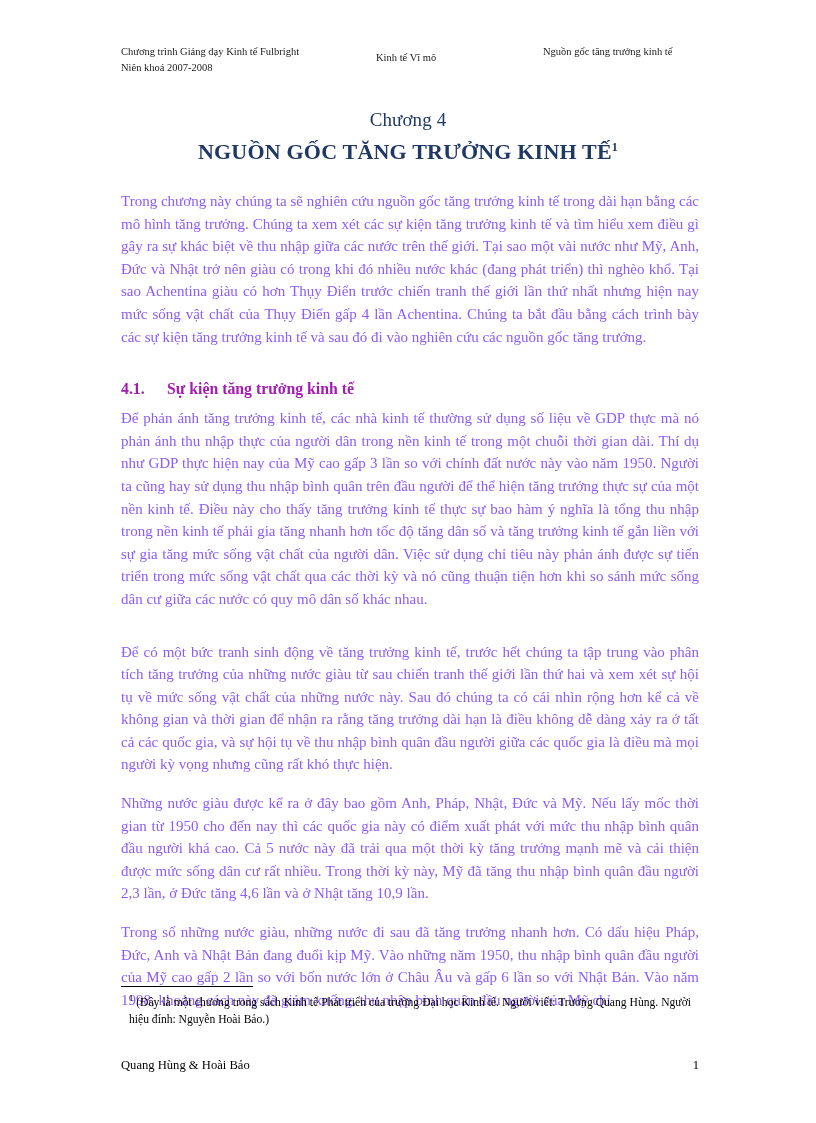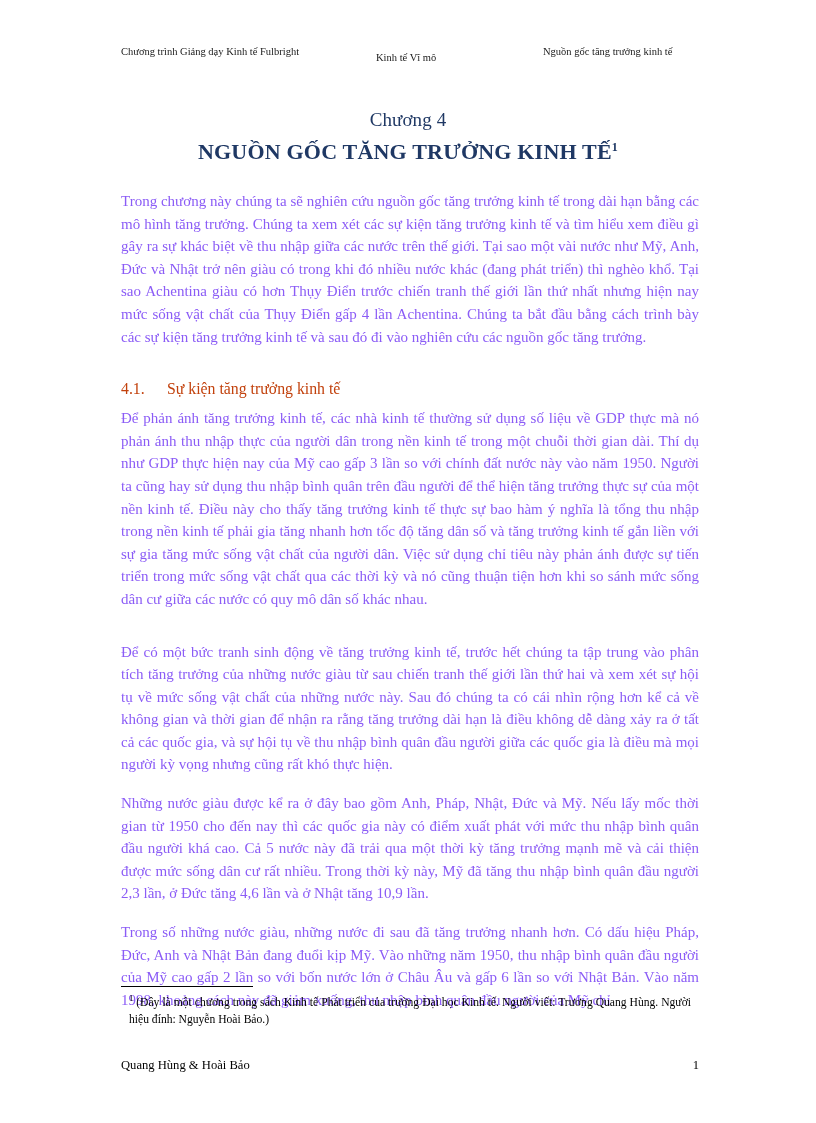--- a/index.html
+++ b/index.html
@@ -86,22 +86,22 @@
     text-align: justify;
     text-justify: inter-word;
     color: #8b5cf6;
   }
   p.para.tight { margin-bottom: 0; }
   p.para.spaced-after { margin-bottom: 30px; }
 
   h2.section-heading {
     margin: 22px 0 7px 0;
     font-size: 15.8px;
-    font-weight: normal;
-    color: #c2410c;
+    font-weight: bold;
+    color: #a21caf;
     line-height: 22px;
   }
   h2.section-heading .sec-num {
     display: inline-block;
     width: 46px;
   }
 
   
   .footnote-area {
     position: absolute;
@@ -150,20 +150,23 @@
 <body>
 
 <div class="page">
 
   <div class="running-header">
     <div class="rh-row">
       <span class="rh-left">Chương trình Giảng dạy Kinh tế Fulbright</span>
       <span class="rh-center">Kinh tế Vĩ mô</span>
       <span class="rh-right">Nguồn gốc tăng trưởng kinh tế</span>
     </div>
+    <div class="rh-row">
+      <span class="rh-left">Niên khoá 2007-2008</span>
+    </div>
   </div>
 
   <div class="title-block">
     <div class="chapter-label">Chương 4</div>
     <div class="chapter-title"><span>NGUỒN GỐC TĂNG TRƯỞNG KINH TẾ</span><span class="fnref">1</span></div>
   </div>
 
   <div class="body-area">
 
     <p class="para spaced-after">Trong chương này chúng ta sẽ nghiên cứu nguồn gốc tăng trưởng kinh tế trong dài hạn bằng các mô hình tăng trưởng. Chúng ta xem xét các sự kiện tăng trưởng kinh tế và tìm hiểu xem điều gì gây ra sự khác biệt về thu nhập giữa các nước trên thế giới. Tại sao một vài nước như Mỹ, Anh, Đức và Nhật trở nên giàu có trong khi đó nhiều nước khác (đang phát triển) thì nghèo khổ. Tại sao Achentina giàu có hơn Thụy Điển trước chiến tranh thế giới lần thứ nhất nhưng hiện nay mức sống vật chất của Thụy Điển gấp 4 lần Achentina. Chúng ta bắt đầu bằng cách trình bày các sự kiện tăng trưởng kinh tế và sau đó đi vào nghiên cứu các nguồn gốc tăng trưởng.</p>

